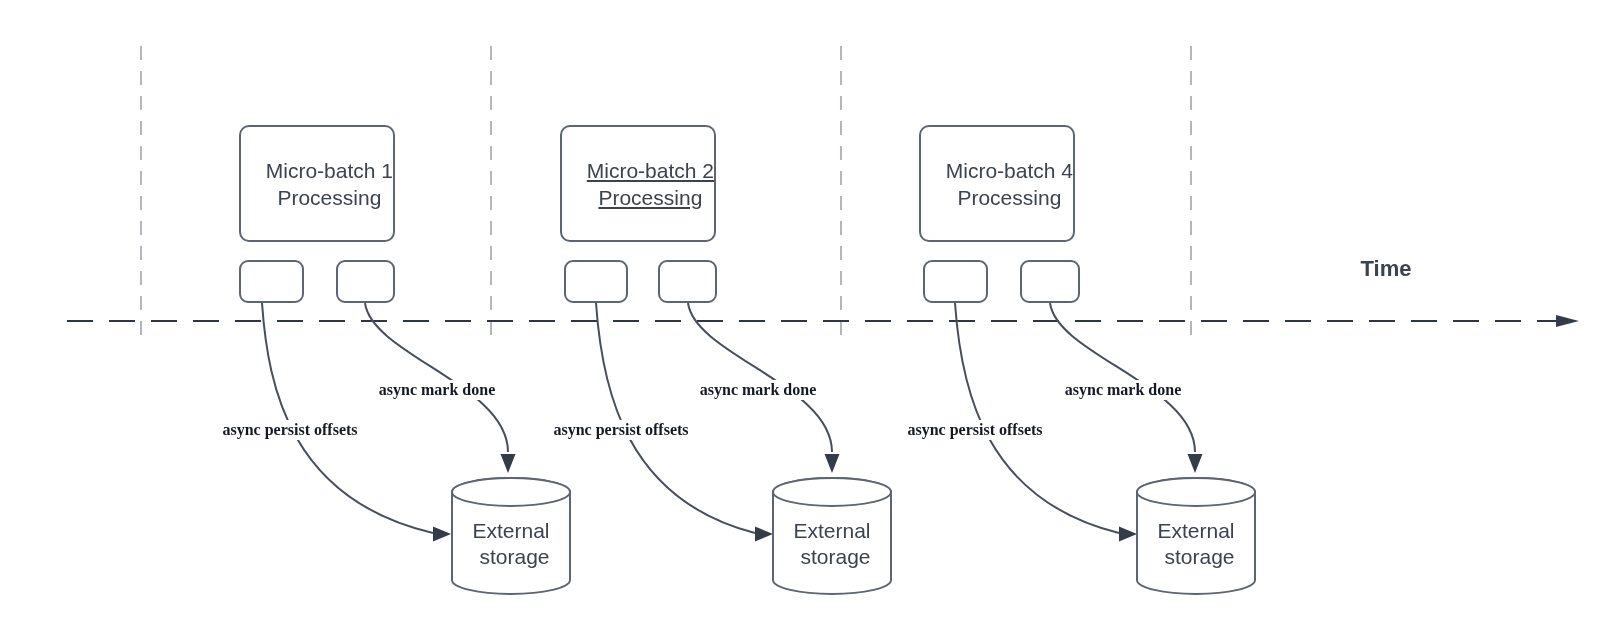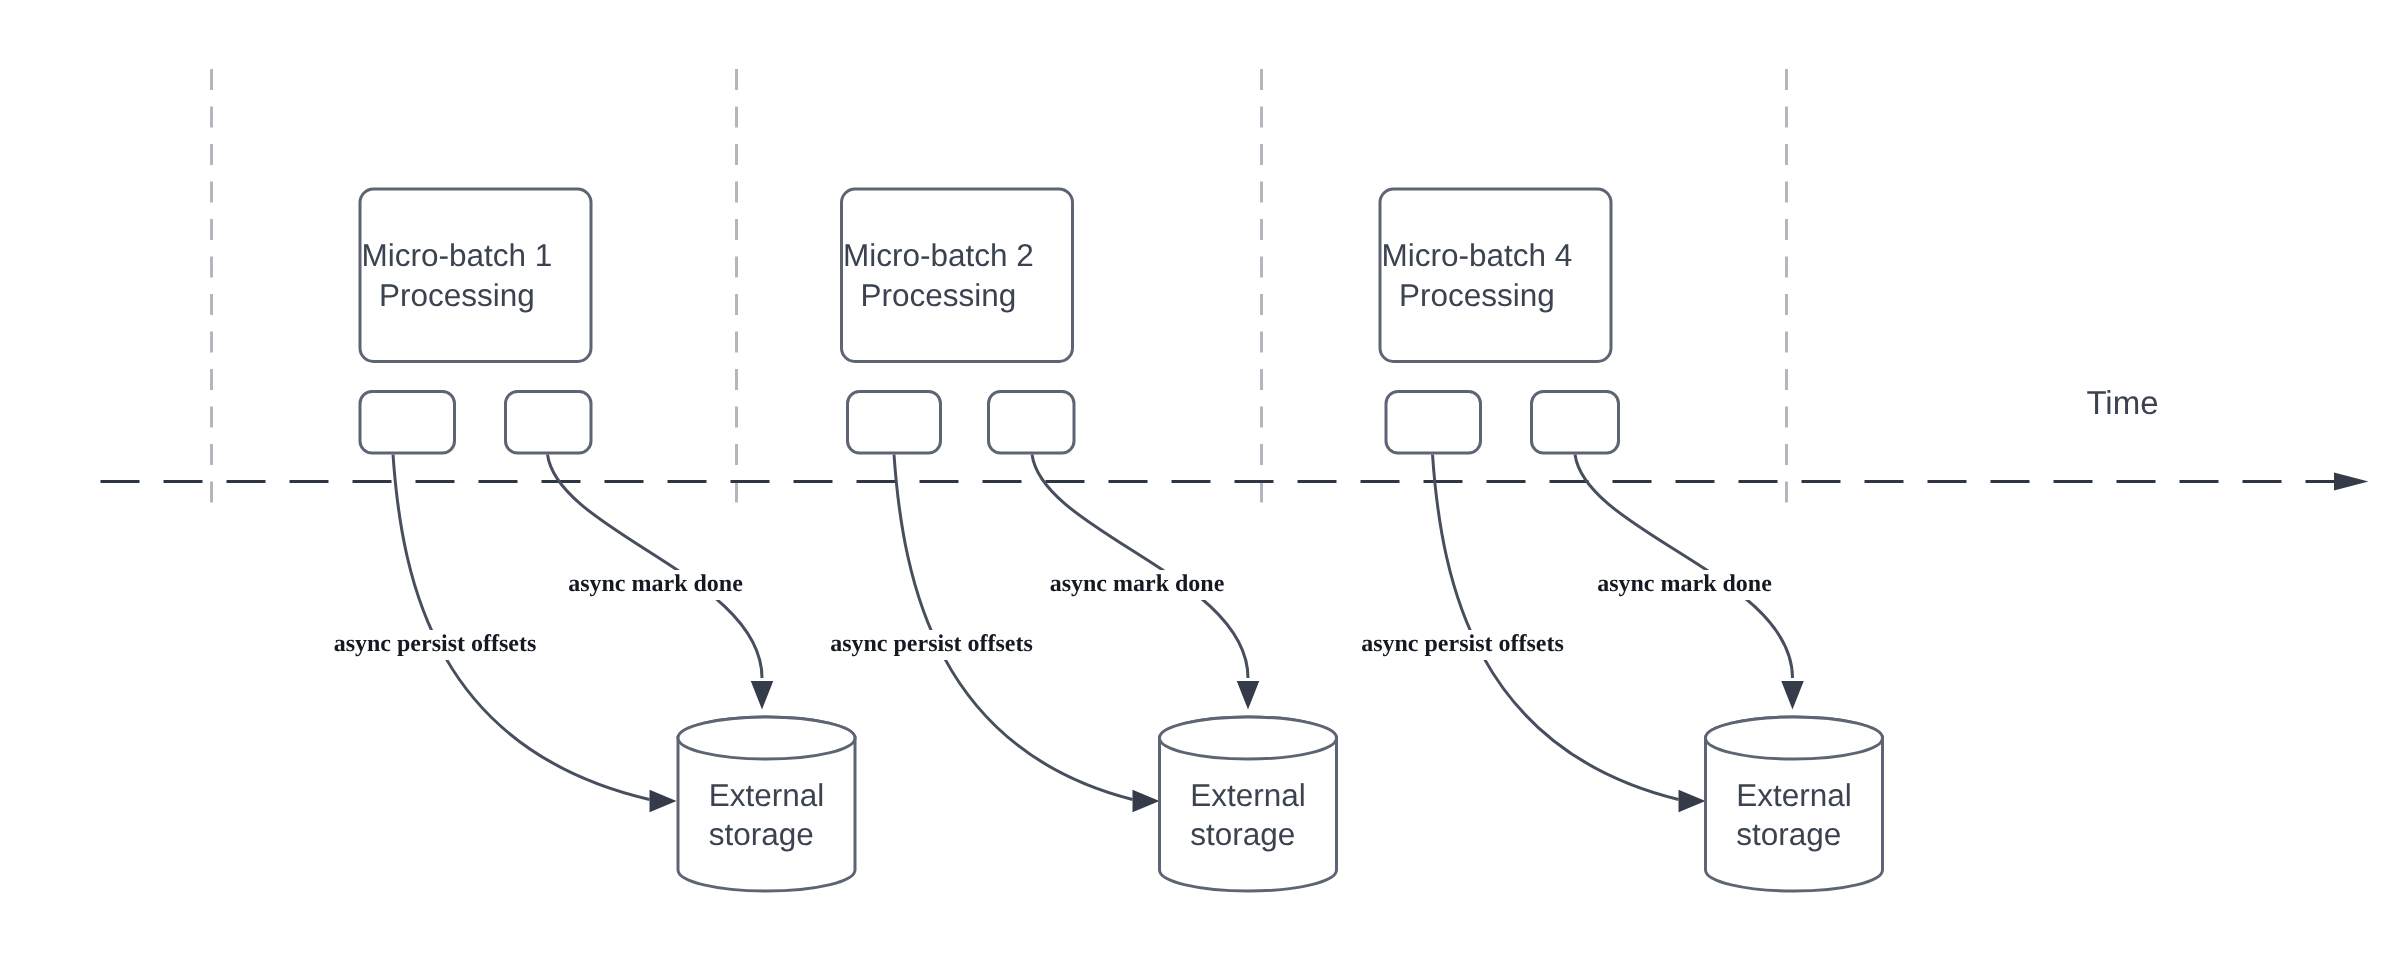--- a/index.html
+++ b/index.html
@@ -19,35 +19,35 @@
   }
   .layer{position:absolute;left:0;top:0;}
   .guide{stroke:var(--guide);stroke-width:2;stroke-dasharray:14 11;fill:none;}
   .timeline{stroke:var(--timeline);stroke-width:2;stroke-dasharray:26 16;fill:none;}
   .conn{stroke:var(--connector);stroke-width:2;fill:none;}
   .ahead{fill:var(--arrow-fill);stroke:none;}
   .cyl{stroke:var(--shape-stroke);stroke-width:2;fill:#ffffff;}
   .pbox{
     position:absolute;width:156px;height:117px;background:#fff;
     border:2px solid var(--shape-stroke);border-radius:10px;
-    display:flex;align-items:center;justify-content:flex-start;text-align:center;
+    display:flex;align-items:center;justify-content:flex-end;text-align:center;
     font-size:21px;line-height:27px;color:var(--box-text);white-space:pre-line;
     box-sizing:border-box;
   }
   .sbox{
     position:absolute;height:43px;background:#fff;box-sizing:border-box;
     border:2px solid var(--shape-stroke);border-radius:9px;
   }
   .alabel{
     position:absolute;transform:translate(-50%,-50%);white-space:nowrap;
     font-size:16px;font-weight:bold;color:var(--label-text);
     background:var(--bg);padding:1px 3px;font-family:Liberation Serif, serif;
   }
   .stext{
-    position:absolute;transform:translate(-50%,-50%);text-align:left;
+    position:absolute;transform:translate(-50%,-50%);text-align:right;
     font-size:21px;line-height:26px;color:var(--box-text);white-space:pre-line;
   }
   .timelbl{
     position:absolute;transform:translate(-50%,-50%);
     font-size:22px;color:var(--box-text);white-space:nowrap;
   }
 </style>
 </head>
 <body>
 
@@ -96,21 +96,21 @@
     <span>Micro-batch 1
 Processing</span>
   </div>
   <div class="sbox" style="left:239px;top:260px;width:65px;"></div>
   <div class="sbox" style="left:336px;top:260px;width:59px;"></div>
   <div class="alabel" style="left:290px;top:430px;">async persist offsets</div>
   <div class="alabel" style="left:437px;top:390px;">async mark done</div>
   <div class="stext" style="left:511px;top:544px;">External
 storage</div>
 
-  <div class="pbox" style="left:560px;top:125px;">
+  <div class="pbox" style="left:560px;top:125px;text-decoration:underline;">
     <span>Micro-batch 2
 Processing</span>
   </div>
   <div class="sbox" style="left:564px;top:260px;width:64px;"></div>
   <div class="sbox" style="left:658px;top:260px;width:59px;"></div>
   <div class="alabel" style="left:621px;top:430px;">async persist offsets</div>
   <div class="alabel" style="left:758px;top:390px;">async mark done</div>
   <div class="stext" style="left:832px;top:544px;">External
 storage</div>
 
@@ -118,15 +118,15 @@
     <span>Micro-batch 4
 Processing</span>
   </div>
   <div class="sbox" style="left:923px;top:260px;width:65px;"></div>
   <div class="sbox" style="left:1020px;top:260px;width:60px;"></div>
   <div class="alabel" style="left:975px;top:430px;">async persist offsets</div>
   <div class="alabel" style="left:1123px;top:390px;">async mark done</div>
   <div class="stext" style="left:1196px;top:544px;">External
 storage</div>
 
-  <div class="timelbl" style="left:1415px;top:269px;">Time</div>
+  <div class="timelbl" style="left:1386px;top:269px;font-weight:bold;">Time</div>
 
 </div>
 
 </body></html>

